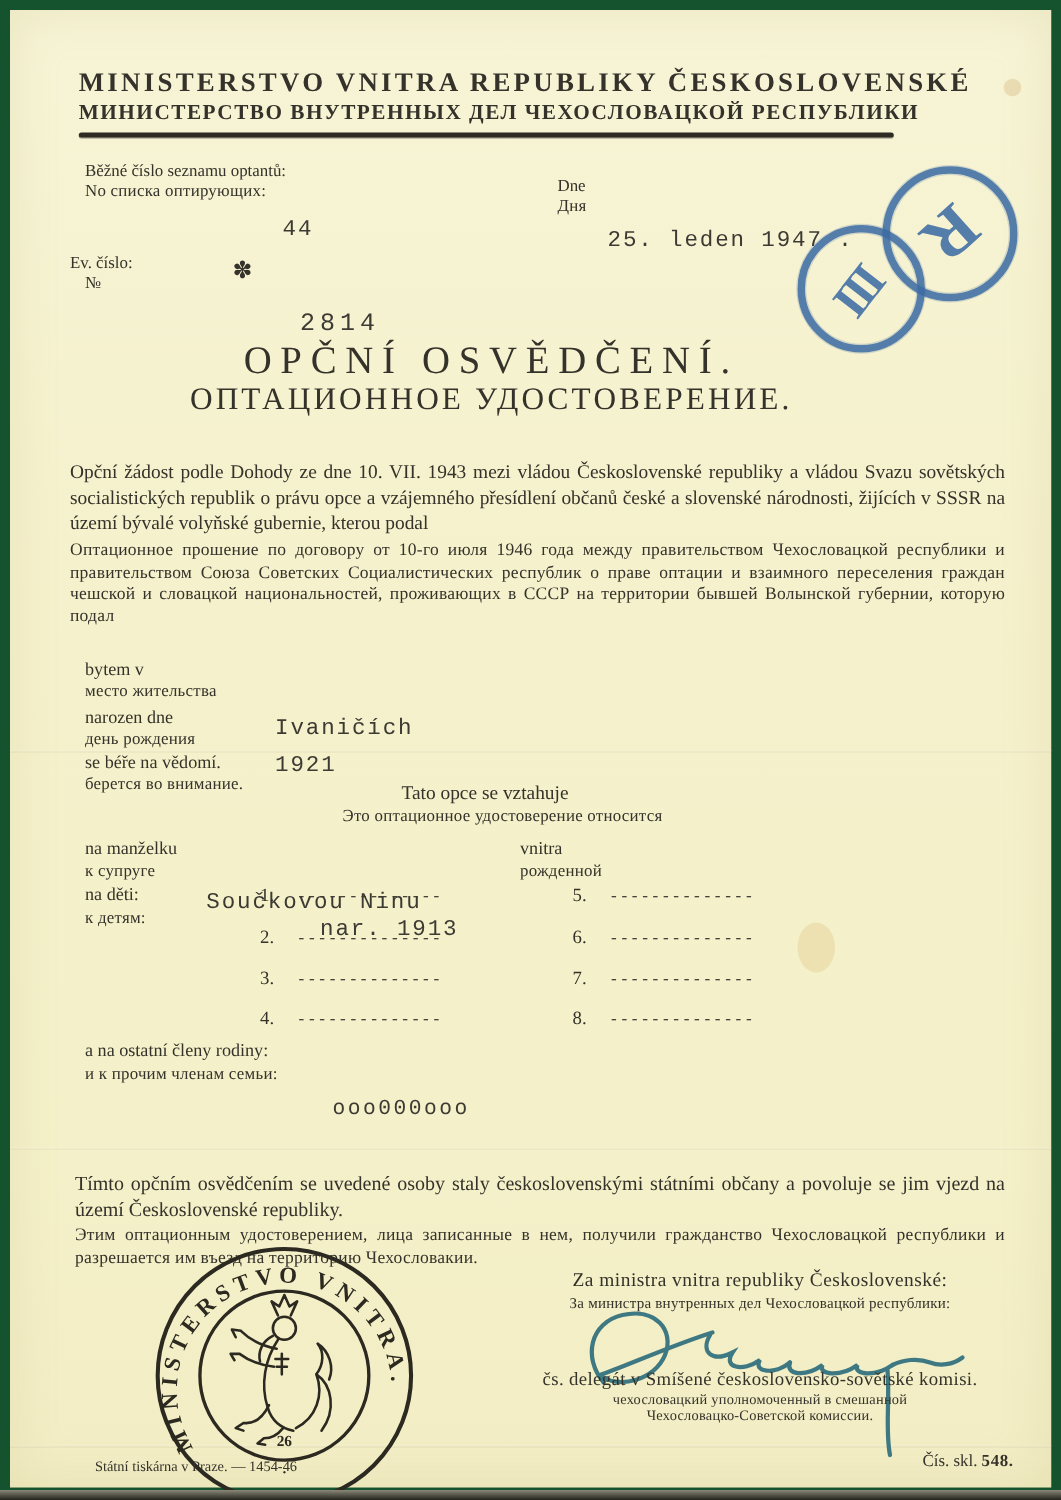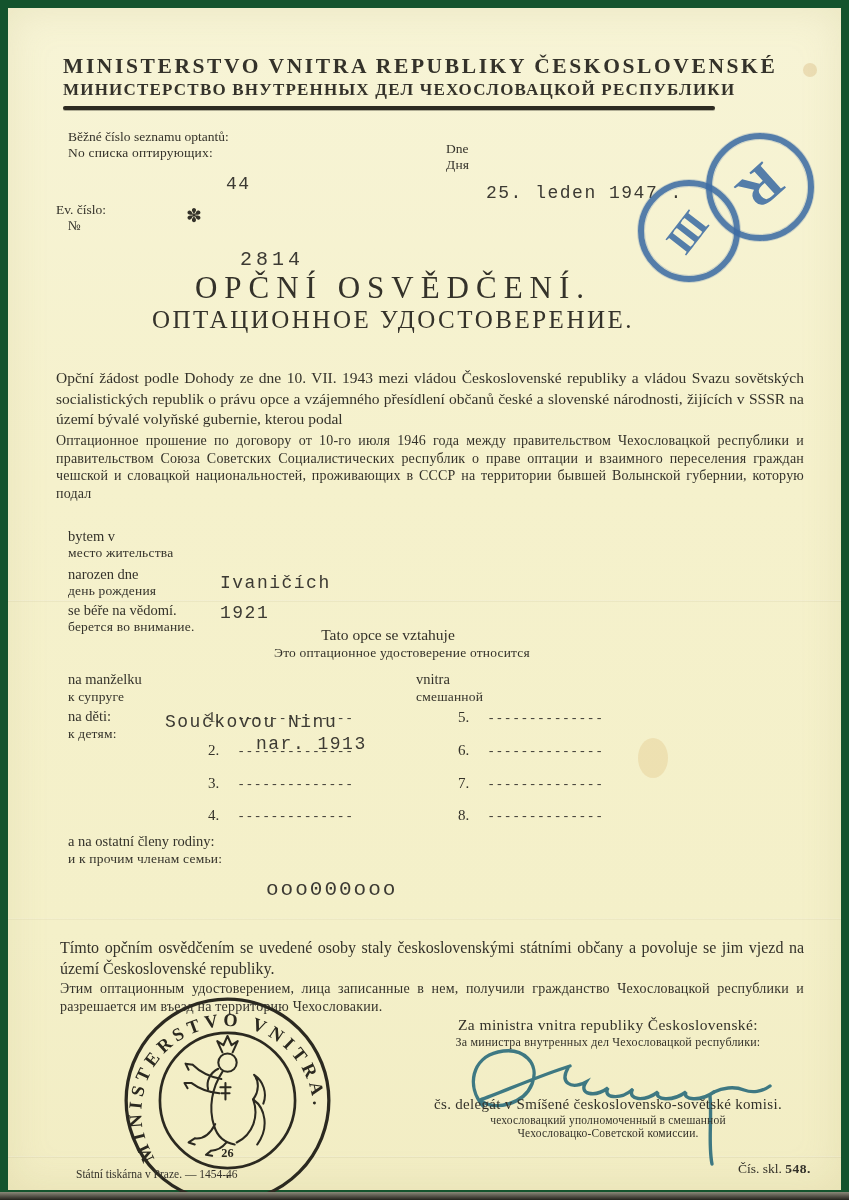--- a/index.html
+++ b/index.html
@@ -86,21 +86,21 @@
     <div class="el serif lbl ru" style="left:60px;top:611px">берется во внимание.</div>
 
     <div class="el serif center" style="left:150px;top:618px;width:460px;font-size:15.5px">Tato opce se vztahuje</div>
     <div class="el serif center ru" style="left:164px;top:637px;width:460px;font-size:13.5px">Это оптационное удостоверение относится</div>
 
     <div class="el serif lblb" style="left:60px;top:663px">na manželku</div>
     <div class="el serif lbl ru" style="left:60px;top:681px">к супруге</div>
     <div class="el typed tv" style="left:157px;top:660px;font-size:18px">Součkovou Ninu</div>
     <div class="el typed tv" style="left:248px;top:682px;font-size:18px">nar. 1913</div>
     <div class="el serif lblb" style="left:408px;top:663px">vnitra</div>
-    <div class="el serif lbl ru" style="left:408px;top:681px">смешанной</div>
+    <div class="el serif lbl ru" style="left:408px;top:681px">рожденной</div>
 
     <div class="el serif lblb" style="left:60px;top:700px">na děti:</div>
     <div class="el serif lbl ru" style="left:60px;top:718px">к детям:</div>
 
     <div class="el" style="left:200px;top:700px">
       <span class="serif num">1.</span>
       <span class="typed dash">--------------</span></div>
     <div class="el" style="left:200px;top:733px">
       <span class="serif num">2.</span>
       <span class="typed dash">--------------</span></div>
@@ -118,21 +118,21 @@
       <span class="typed dash">--------------</span></div>
     <div class="el" style="left:450px;top:766px">
       <span class="serif num">7.</span>
       <span class="typed dash">--------------</span></div>
     <div class="el" style="left:450px;top:798px">
       <span class="serif num">8.</span>
       <span class="typed dash">--------------</span></div>
 
     <div class="el serif lblb" style="left:60px;top:825px">a na ostatní členy rodiny:</div>
     <div class="el serif lbl ru" style="left:60px;top:843px">и к прочим членам семьи:</div>
-    <div class="el typed tv" style="left:258px;top:826px;font-size:21px;letter-spacing:2px">ooo000ooo</div>
+    <div class="el typed tv" style="left:258px;top:826px;font-size:17px;letter-spacing:2px">ooo000ooo</div>
 
     <div class="el serif para" style="left:52px;top:930px;width:744px;font-size:16px">Tímto opčním osvědčením se uvedené osoby staly československými státními občany a povoluje se jim vjezd na území Československé republiky.</div>
     <div class="el serif parar ru" style="left:52px;top:972px;width:744px">Этим оптационным удостоверением, лица записанные в нем, получили гражданство Чехословацкой республики и разрешается им въезд на территорию Чехословакии.</div>
 
     <div class="el serif center" style="left:400px;top:1008px;width:400px;font-size:15.5px;letter-spacing:.4px">Za ministra vnitra republiky Československé:</div>
     <div class="el serif center ru" style="left:400px;top:1027px;width:400px;font-size:12px">За министра внутренных дел Чехословацкой республики:</div>
 
     <svg class="el" style="left:420px;top:1030px" width="390" height="130" viewBox="0 0 390 130">
       <g fill="none" stroke="#2f6f7d" stroke-width="3.4" stroke-linecap="round" opacity=".92">
         <path d="M55,68 C38,48 44,20 70,14 C96,8 112,26 104,46 C96,66 66,74 52,62 C70,56 110,38 142,28"></path>

